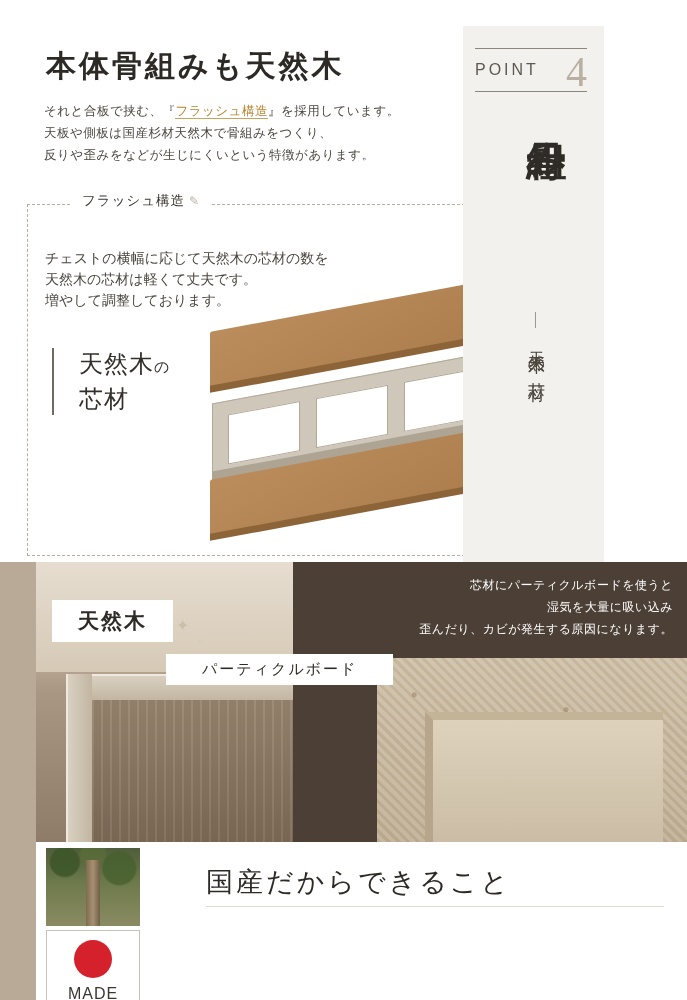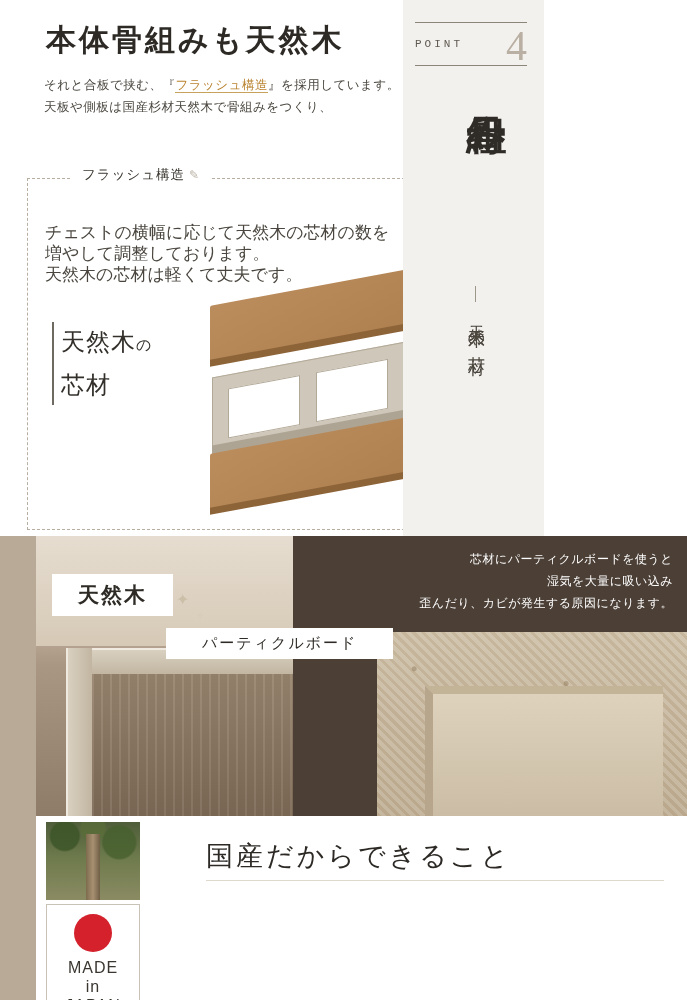--- a/index.html
+++ b/index.html
@@ -6,21 +6,21 @@
   body {
     width: 687px; height: 1000px;
     font-family: "Liberation Sans", sans-serif;
     background: #ffffff;
     overflow: hidden;
     position: relative;
   }
   .page { position: relative; width: 687px; height: 1000px; }
 
   
-  .top-wrap { position: relative; width: 544px; height: 536px; background: #fff; }
+  .top-wrap { position: relative; width: 604px; height: 536px; background: #fff; margin-top: 26px; }
 
   .headline {
     position: absolute; left: 46px; top: 20px;
     font-size: 30px; letter-spacing: 3px; color: #2d2a26;
     font-weight: bold;
   }
   .lead {
     position: absolute; left: 44px; top: 74px;
     font-size: 12.5px; line-height: 22px; color: #4a463f;
     letter-spacing: 0.5px;
@@ -38,28 +38,28 @@
   }
   .flash-label {
     position: absolute; left: 72px; top: 166px;
     background: #fff; padding: 0 10px;
     font-size: 13.5px; color: #3b3730; letter-spacing: 1px;
   }
   .flash-label .pen { color: #b9b0a4; margin-left: 4px; font-size: 12px; }
 
   .flash-desc {
     position: absolute; left: 45px; top: 222px;
-    font-size: 17px; line-height: 21px; color: #4a463f;
+    font-size: 14px; line-height: 21px; color: #4a463f;
   }
 
   .core-label {
     position: absolute; left: 52px; top: 322px;
     border-left: 2px solid #6e6a62;
-    padding-left: 7px;
-    font-size: 24px; line-height: 40px; color: #33302b;
+    padding-left: 25px;
+    font-size: 24px; line-height: 32px; color: #33302b;
     letter-spacing: 1px;
   }
   .core-label .sm { font-size: 15px; }
 
   
   .illus { position: absolute; left: 190px; top: 258px; width: 330px; height: 250px; }
   .panel-top, .panel-bottom {
     position: absolute; width: 300px; height: 56px;
     background: #b98a5a;
     transform: skewY(-10.5deg);
@@ -103,21 +103,21 @@
     width: 141px; height: 536px;
     background: #f3f1ee;
   }
   .point-head {
     position: absolute; left: 12px; top: 22px;
     width: 112px; height: 44px;
     border-top: 1px solid #8c8579;
     border-bottom: 1px solid #8c8579;
     display: flex; align-items: center; justify-content: space-between;
   }
-  .point-word { font-size: 11px; letter-spacing: 3px; color: #5f5a51; font-family: Liberation Mono, monospace; }
+  .point-word { font-size: 16px; letter-spacing: 3px; color: #5f5a51; }
   .point-num {
     font-size: 42px; line-height: 42px; color: #b9b0a3;
     font-family: "Liberation Serif", serif;
     position: relative; top: 2px;
   }
   .point-title {
     position: absolute; left: 50px; top: 84px;
     width: 60px;
     font-size: 40px; line-height: 52px; letter-spacing: 2px;
     color: #2f2c28; font-weight: bold;
@@ -259,32 +259,33 @@
 
   <div class="top-wrap">
 
     <div class="headline">本体骨組みも天然木</div>
 
     <div class="lead">
       <div>
         <span>それと合板で挟む、『</span><span class="hl">フラッシュ構造</span><span>』を採用しています。</span>
       </div>
       <div>天板や側板は国産杉材天然木で骨組みをつくり、</div>
+      <div>反りや歪みをなどが生じにくいという特徴があります。</div>
     </div>
 
     <div class="flashbox"></div>
 
     <div class="flash-label">
       <span>フラッシュ構造</span><span class="pen">✎</span>
     </div>
 
     <div class="flash-desc">
       <div>チェストの横幅に応じて天然木の芯材の数を</div>
+      <div>天然木の芯材は軽くて丈夫です。</div>
       <div>増やして調整しております。</div>
-      <div>天然木の芯材は軽くて丈夫です。</div>
     </div>
 
     <div class="core-label">
       <span>天然木</span><span class="sm">の</span><br>
       <span>芯材</span>
     </div>
 
     <div class="illus">
       <div class="panel-top"></div>
       <div class="panel-edge-t"></div>

